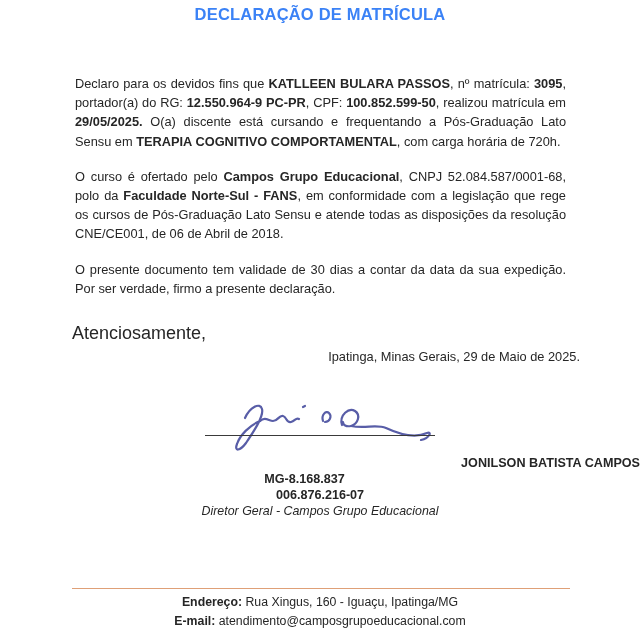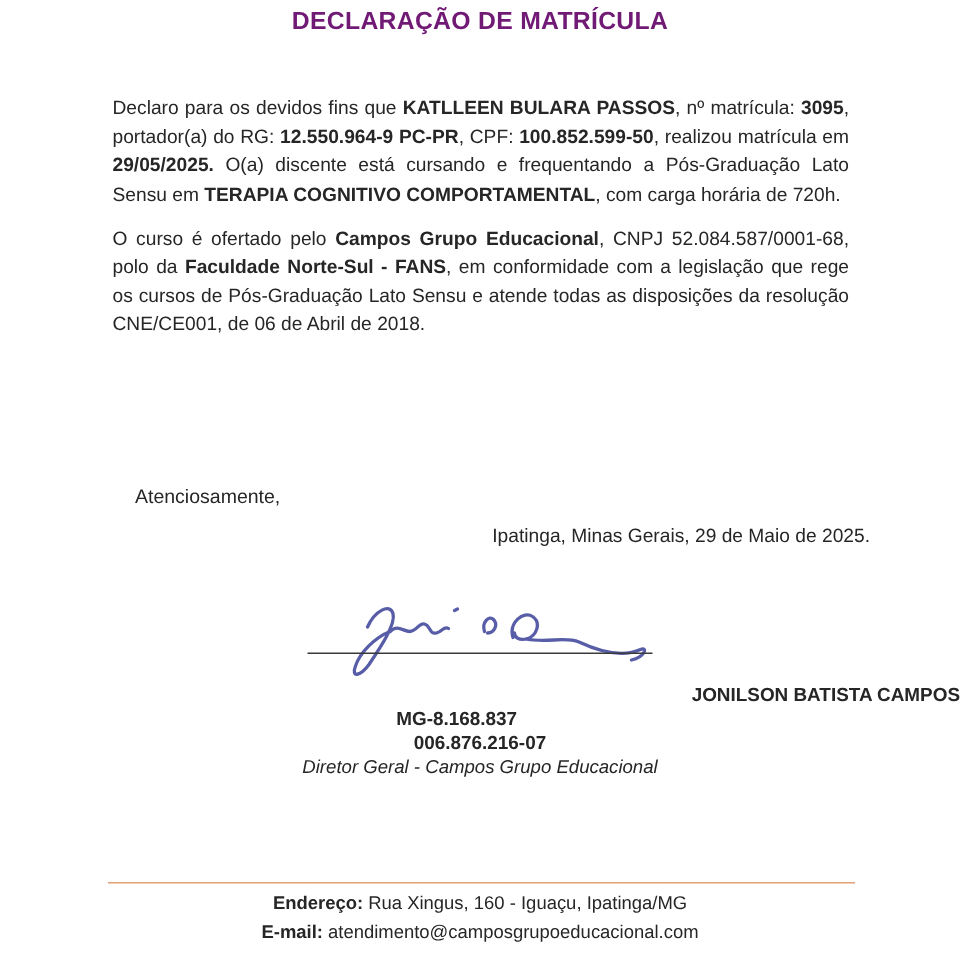--- a/index.html
+++ b/index.html
@@ -15,38 +15,38 @@
     position:absolute;inset:0;
     box-sizing:border-box;
   }
   .doc-title{
     margin:0;
     padding-top:5px;
     text-align:center;
     font-size:16.5px;
     font-weight:bold;
     letter-spacing:.2px;
-    color:#701a75;
+    color:#3b82f6;
   }
   .body-text{
     position:absolute;
     left:75px;right:74px;
     top:58px;
   }
   .body-text p{
-    margin:4px 0 10px 0;
+    margin:16px 0 10px 0;
     font-size:12.8px;
     line-height:19.2px;
     text-align:justify;
   }
   .body-text p b{font-weight:bold;}
   .closing{
     position:absolute;
-    left:90px;top:323px;
-    font-size:13px;
+    left:72px;top:323px;
+    font-size:18px;
   }
   .place-date{
     position:absolute;
     right:60px;top:349px;
     font-size:12.8px;
     text-align:right;
   }
   .sig-area{
     position:absolute;
     left:0;top:394px;
@@ -106,20 +106,21 @@
 </head>
 <body>
 
 <div class="page">
 
   <h1 class="doc-title">DECLARAÇÃO DE MATRÍCULA</h1>
 
   <div class="body-text">
     <p><span>Declaro para os devidos fins que </span><b>KATLLEEN BULARA PASSOS</b><span>, nº matrícula: </span><b>3095</b><span>, portador(a) do RG: </span><b>12.550.964-9 PC-PR</b><span>, CPF: </span><b>100.852.599-50</b><span>, realizou matrícula em </span><b>29/05/2025.</b><span> O(a) discente está cursando e frequentando a Pós-Graduação Lato Sensu em </span><b>TERAPIA COGNITIVO COMPORTAMENTAL</b><span>, com carga horária de 720h.</span></p>
     <p><span>O curso é ofertado pelo </span><b>Campos Grupo Educacional</b><span>, CNPJ 52.084.587/0001-68, polo da </span><b>Faculdade Norte-Sul - FANS</b><span>, em conformidade com a legislação que rege os cursos de Pós-Graduação Lato Sensu e atende todas as disposições da resolução CNE/CE001, de 06 de Abril de 2018.</span></p>
+    <p><span>O presente documento tem validade de 30 dias a contar da data da sua expedição. Por ser verdade, firmo a presente declaração.</span></p>
   </div>
 
   <div class="closing">Atenciosamente,</div>
 
   <div class="place-date">Ipatinga, Minas Gerais, 29 de Maio de 2025.</div>
 
   <div class="sig-area">
     <svg class="sig-svg" viewBox="0 0 260 62" fill="none" xmlns="http://www.w3.org/2000/svg">
       <g stroke="#41479b" stroke-width="2.2" stroke-linecap="round" stroke-linejoin="round" opacity="0.88">
         <path d="M55,24 C60,13 70,8 72,15 C74,22 64,37 56,49 C50,57 44,58 47,50 C50,41 60,31 70,27"></path>

